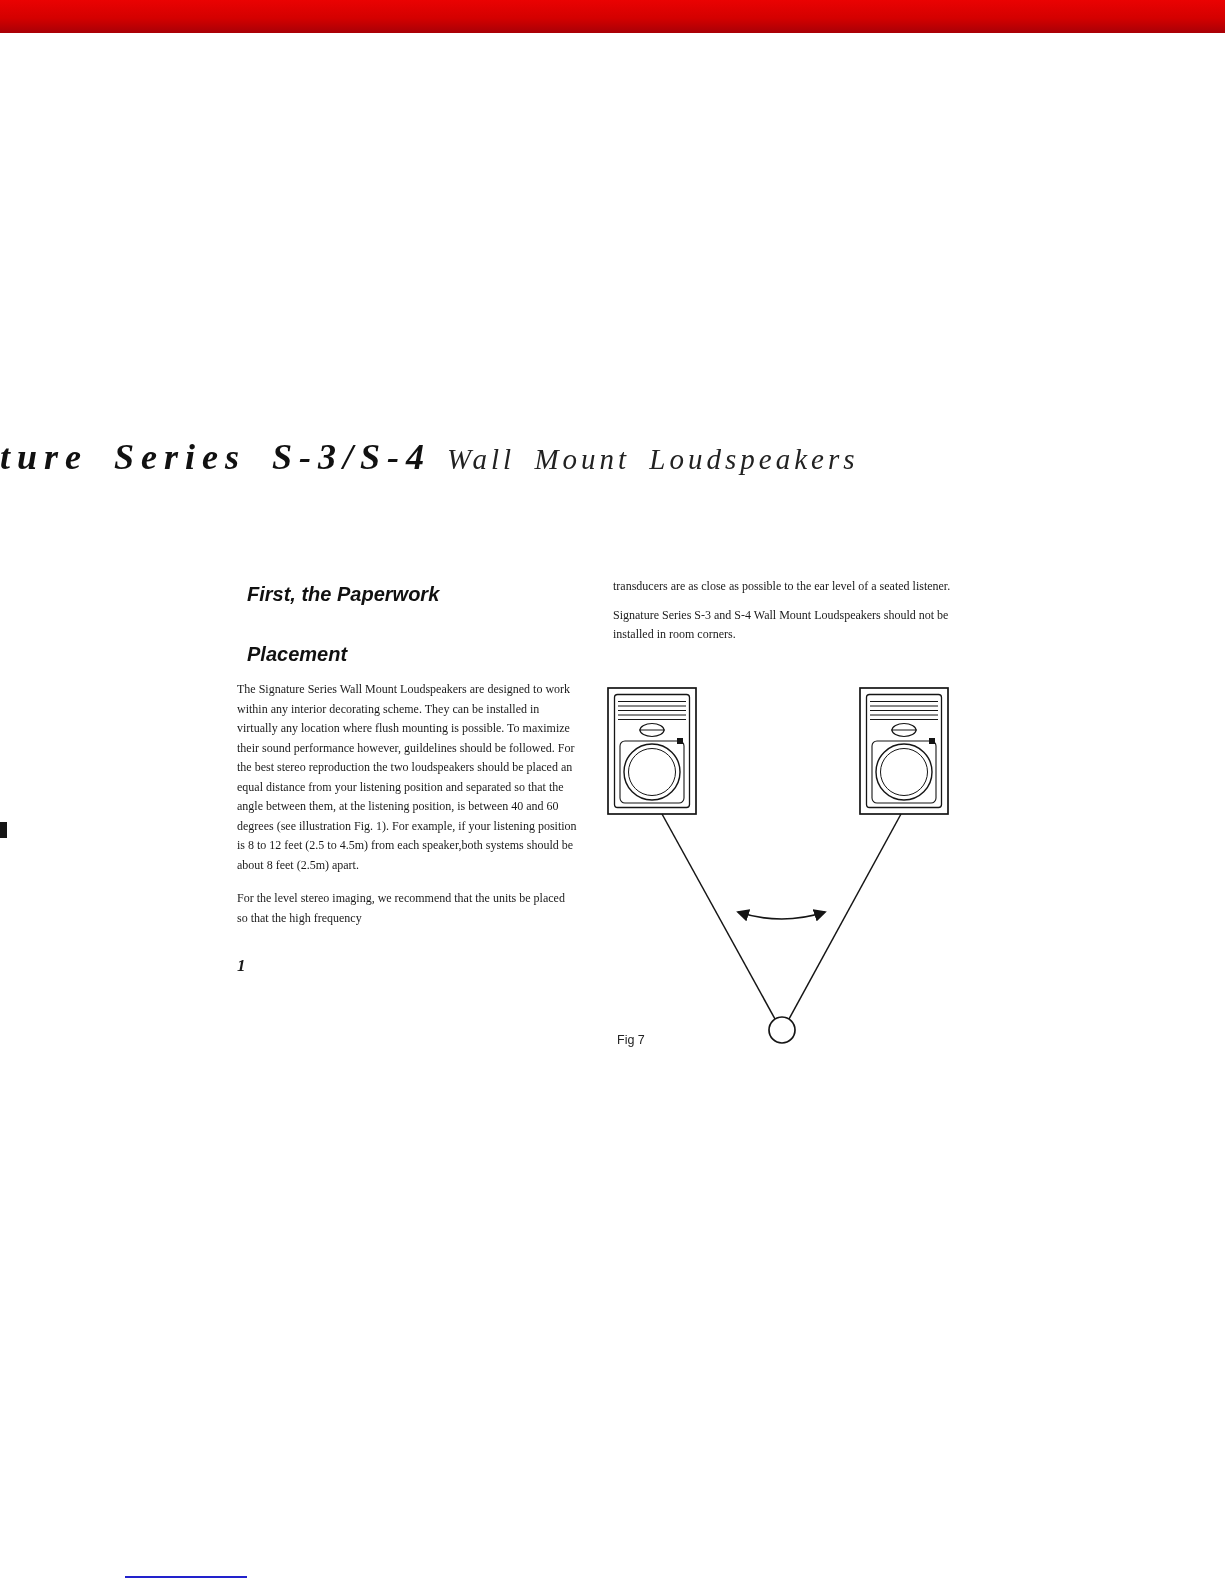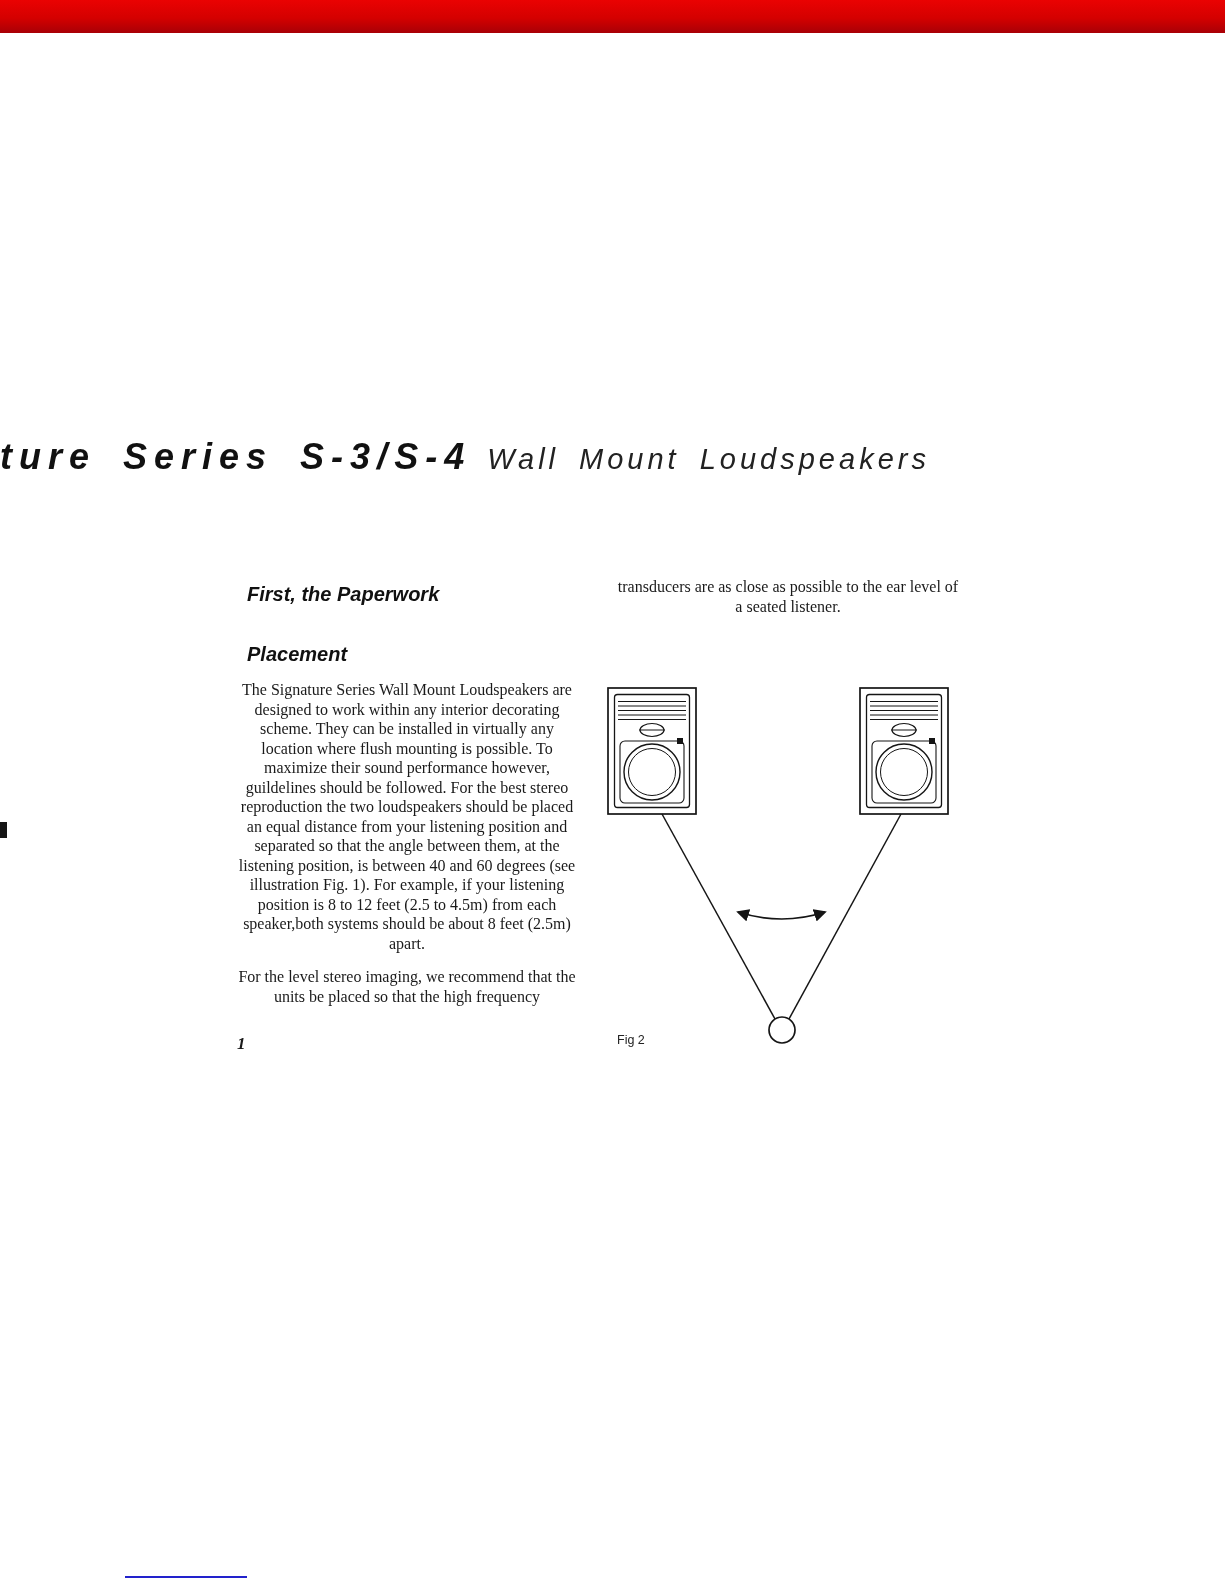--- a/index.html
+++ b/index.html
@@ -27,21 +27,21 @@
   }
   .blue-line {
     position: absolute; left: 125px; top: 1576px;
     width: 122px; height: 2px; background: #2222cc;
   }
 
   
   .title {
     position: absolute; top: 436px; left: 0;
     white-space: nowrap;
-    font-family: Liberation Sans, sans-serif;
+    font-family: Liberation Serif, serif;
     font-style: italic;
   }
   .title-bold {
     font-weight: bold;
     font-size: 36px;
     letter-spacing: 7px;
     word-spacing: 10px;
     color: #111;
   }
   .title-light {
@@ -63,24 +63,24 @@
   .section-heading {
     font-family: "Liberation Sans", sans-serif;
     font-style: italic;
     font-weight: bold;
     font-size: 20px;
     margin: 0 0 14px 10px;
     color: #111;
   }
   .section-heading.second { margin-top: 37px; }
   .body-para {
-    font-size: 16px;
+    font-size: 12px;
     line-height: 19.5px;
     margin: 0 0 14px 0;
-    text-align: center;
+    text-align: left;
   }
   .col-right .body-para { margin-bottom: 9px; }
 
   .page-number {
     font-style: italic;
     font-weight: bold;
     font-size: 17px;
     margin-top: 28px;
   }
 
@@ -114,20 +114,21 @@
 
     <div class="section-heading second">Placement</div>
     <p class="body-para">The Signature Series Wall Mount Loudspeakers are designed to work within any interior decorating scheme.  They can be installed in virtually any location where flush mounting is possible.  To maximize their sound performance however, guildelines should be followed.  For the best stereo reproduction the two loudspeakers should be placed an equal distance from your listening position and separated so that the angle between them, at the listening position, is between 40 and 60 degrees (see illustration Fig. 1). For example, if your listening position is 8 to 12 feet (2.5 to 4.5m) from each speaker,both systems should be about 8 feet (2.5m) apart.</p>
     <p class="body-para">For the level stereo imaging, we recommend that the units be placed so that the high frequency</p>
 
     <div class="page-number">1</div>
   </div>
 
   <div class="col-right">
     <p class="body-para">transducers are as close as possible to the ear level of a seated listener.</p>
+    <p class="body-para">Signature Series S-3 and S-4 Wall Mount Loudspeakers should not be installed in room corners.</p>
   </div>
 
   <div class="figure">
     <svg width="362" height="368" viewBox="0 0 362 368">
       <defs>
         <marker id="ah" viewBox="0 0 10 10" refX="8.5" refY="5" markerWidth="7.5" markerHeight="7.5" orient="auto-start-reverse">
           <path d="M0,0 L10,5 L0,10 z" fill="#151515"></path>
         </marker>
         <g id="speaker">
           <rect x="0" y="0" width="88" height="126" fill="#ffffff" stroke="#151515" stroke-width="1.7"></rect>
@@ -153,18 +154,18 @@
         <use href="#speaker" x="258" y="2"></use>
       </g>
 
       <line x1="60" y1="128" x2="173" y2="333" stroke="#151515" stroke-width="1.5"></line>
       <line x1="299" y1="128" x2="187" y2="333" stroke="#151515" stroke-width="1.5"></line>
 
       <path d="M136,226 Q180,240 223,226" fill="none" stroke="#151515" stroke-width="1.7" marker-start="url(#ah)" marker-end="url(#ah)"></path>
 
       <circle cx="180" cy="344" r="13" fill="#ffffff" stroke="#151515" stroke-width="1.7"></circle>
     </svg>
-    <div class="fig-label">Fig 2</div>
+    <div class="fig-label">Fig 7</div>
   </div>
 
   <div class="blue-line"></div>
 
 </div>
 
 </body></html>

